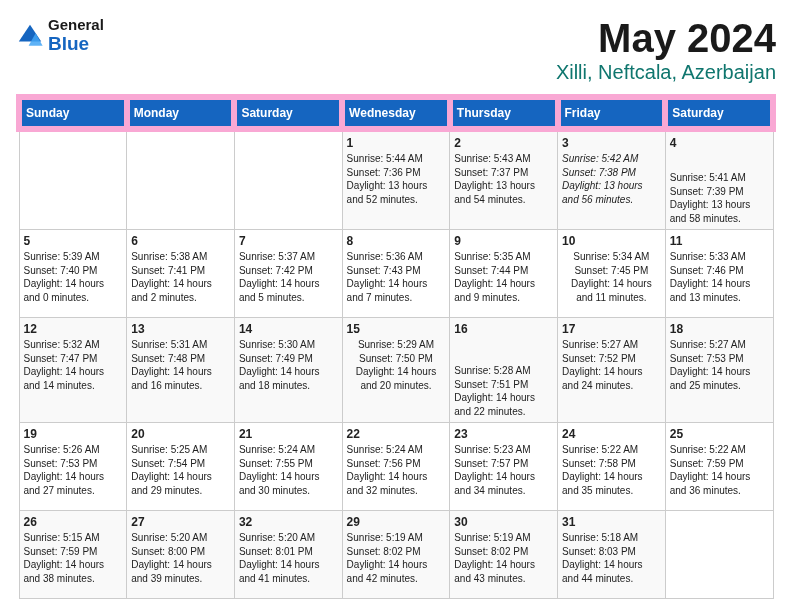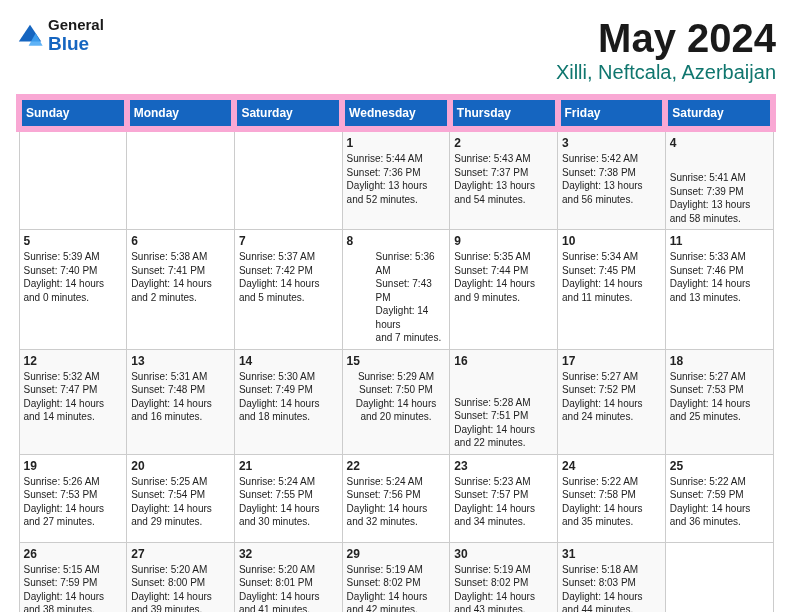--- a/index.html
+++ b/index.html
@@ -123,21 +123,21 @@
         </td>
         <td>
           <div class="day-number">2</div>
           <div class="day-detail" style="white-space: pre-line;">Sunrise: 5:43 AM
 Sunset: 7:37 PM
 Daylight: 13 hours
 and 54 minutes.</div>
         </td>
         <td>
           <div class="day-number">3</div>
-          <div class="day-detail" style="white-space: pre-line;">Sunrise: 5:42 AM
+          <div class="day-detail" style="white-space: pre-line; font-style: italic;">Sunrise: 5:42 AM
 Sunset: 7:38 PM
 Daylight: 13 hours
 and 56 minutes.</div>
         </td>
         <td>
           <div class="day-number">4</div>
           <div class="day-detail" style="white-space: pre-line; margin-top: 21px;">Sunrise: 5:41 AM
 Sunset: 7:39 PM
 Daylight: 13 hours
 and 58 minutes.</div>
@@ -160,35 +160,35 @@
         </td>
         <td>
           <div class="day-number">7</div>
           <div class="day-detail" style="white-space: pre-line;">Sunrise: 5:37 AM
 Sunset: 7:42 PM
 Daylight: 14 hours
 and 5 minutes.</div>
         </td>
         <td>
           <div class="day-number">8</div>
-          <div class="day-detail" style="white-space: pre-line; margin-left: 29px;">Sunrise: 5:36 AM
+          <div class="day-detail" style="white-space: pre-line;">Sunrise: 5:36 AM
 Sunset: 7:43 PM
 Daylight: 14 hours
 and 7 minutes.</div>
         </td>
         <td>
           <div class="day-number">9</div>
           <div class="day-detail" style="white-space: pre-line;">Sunrise: 5:35 AM
 Sunset: 7:44 PM
 Daylight: 14 hours
 and 9 minutes.</div>
         </td>
         <td>
           <div class="day-number">10</div>
-          <div class="day-detail" style="white-space: pre-line;">Sunrise: 5:34 AM
+          <div class="day-detail" style="white-space: pre-line; text-align: center;">Sunrise: 5:34 AM
 Sunset: 7:45 PM
 Daylight: 14 hours
 and 11 minutes.</div>
         </td>
         <td>
           <div class="day-number">11</div>
           <div class="day-detail" style="white-space: pre-line;">Sunrise: 5:33 AM
 Sunset: 7:46 PM
 Daylight: 14 hours
 and 13 minutes.</div>

